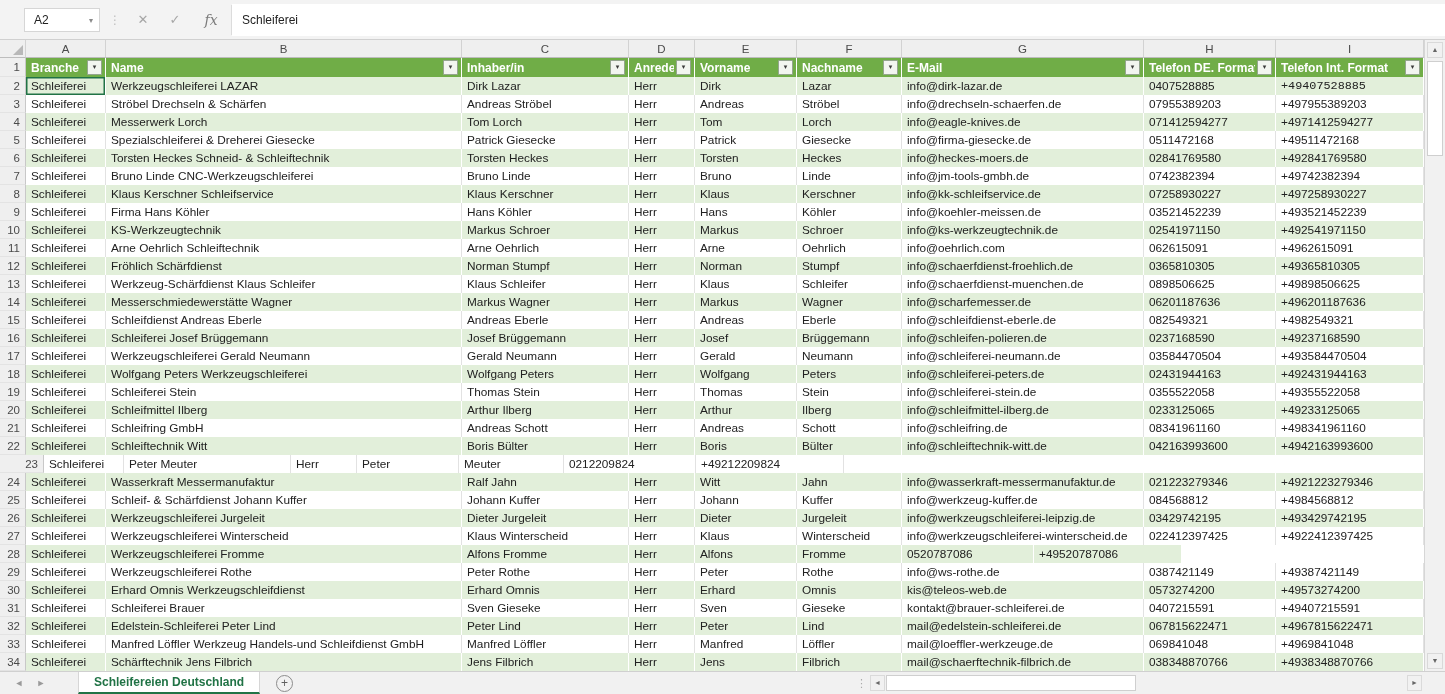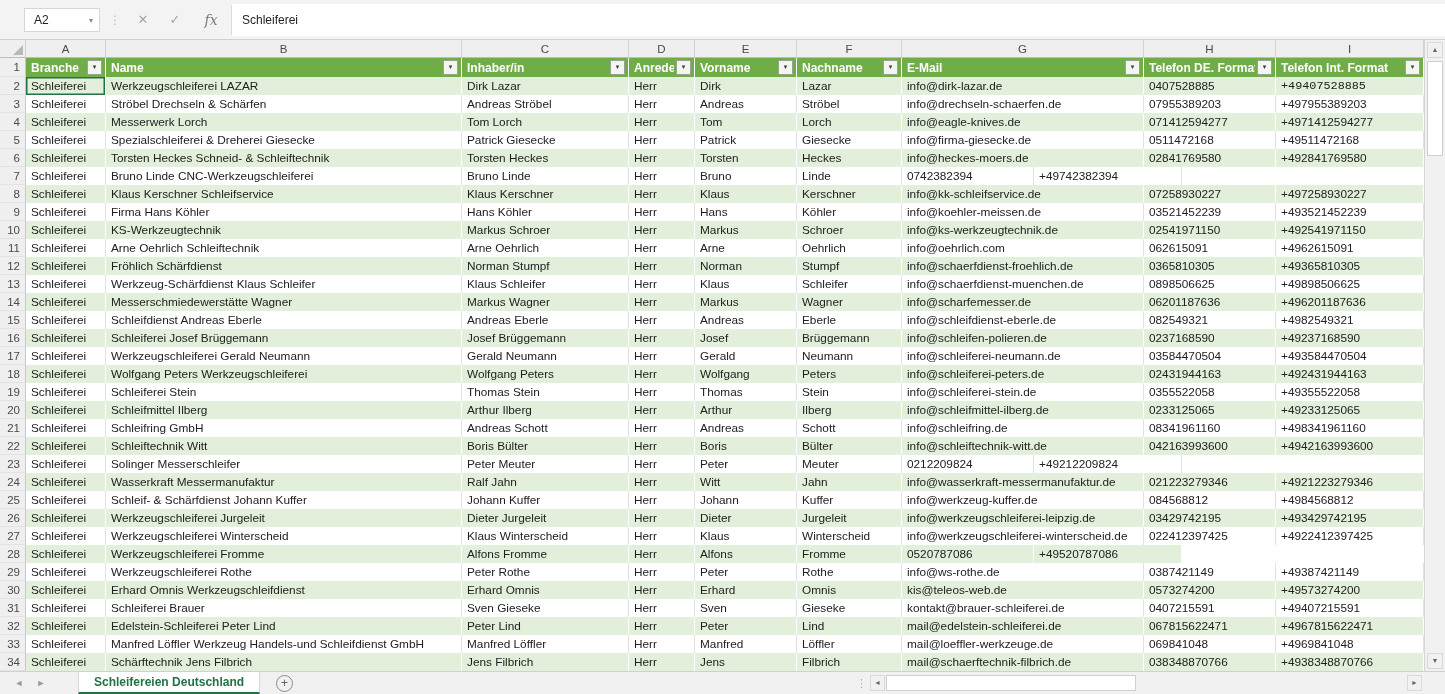--- a/index.html
+++ b/index.html
@@ -217,20 +217,21 @@
         <div class="c dcell" style="width: 148px;">+492841769580</div>
       </div>
       <div class="row data-row">
         <div class="c rownum" style="width: 26px;">7</div>
         <div class="c dcell" style="width: 80px;">Schleiferei</div>
         <div class="c dcell" style="width: 356px;">Bruno Linde CNC-Werkzeugschleiferei</div>
         <div class="c dcell" style="width: 167px;">Bruno Linde</div>
         <div class="c dcell" style="width: 66px;">Herr</div>
         <div class="c dcell" style="width: 102px;">Bruno</div>
         <div class="c dcell" style="width: 105px;">Linde</div>
+        <div class="c dcell" style="width: 242px;">info@jm-tools-gmbh.de</div>
         <div class="c dcell" style="width: 132px;">0742382394</div>
         <div class="c dcell" style="width: 148px;">+49742382394</div>
       </div>
       <div class="row data-row band">
         <div class="c rownum" style="width: 26px;">8</div>
         <div class="c dcell" style="width: 80px;">Schleiferei</div>
         <div class="c dcell" style="width: 356px;">Klaus Kerschner Schleifservice</div>
         <div class="c dcell" style="width: 167px;">Klaus Kerschner</div>
         <div class="c dcell" style="width: 66px;">Herr</div>
         <div class="c dcell" style="width: 102px;">Klaus</div>
@@ -401,23 +402,22 @@
         <div class="c dcell" style="width: 356px;">Schleiftechnik Witt</div>
         <div class="c dcell" style="width: 167px;">Boris Bülter</div>
         <div class="c dcell" style="width: 66px;">Herr</div>
         <div class="c dcell" style="width: 102px;">Boris</div>
         <div class="c dcell" style="width: 105px;">Bülter</div>
         <div class="c dcell" style="width: 242px;">info@schleiftechnik-witt.de</div>
         <div class="c dcell" style="width: 132px;">042163993600</div>
         <div class="c dcell" style="width: 148px;">+4942163993600</div>
       </div>
       <div class="row data-row">
-        <div class="c rownum" style="width: 26px;">23</div>
-        <div class="c dcell" style="width: 80px;">Schleiferei</div>
-        <div class="c dcell" style="width: 356px;">Solinger Messerschleifer</div>
+        <div class="c rownum" style="width: 44px;">23</div>
+        <div class="c dcell" style="width: 80px;">Schleiferei</div>
         <div class="c dcell" style="width: 167px;">Peter Meuter</div>
         <div class="c dcell" style="width: 66px;">Herr</div>
         <div class="c dcell" style="width: 102px;">Peter</div>
         <div class="c dcell" style="width: 105px;">Meuter</div>
         <div class="c dcell" style="width: 132px;">0212209824</div>
         <div class="c dcell" style="width: 148px;">+49212209824</div>
       </div>
       <div class="row data-row band">
         <div class="c rownum" style="width: 26px;">24</div>
         <div class="c dcell" style="width: 80px;">Schleiferei</div>

